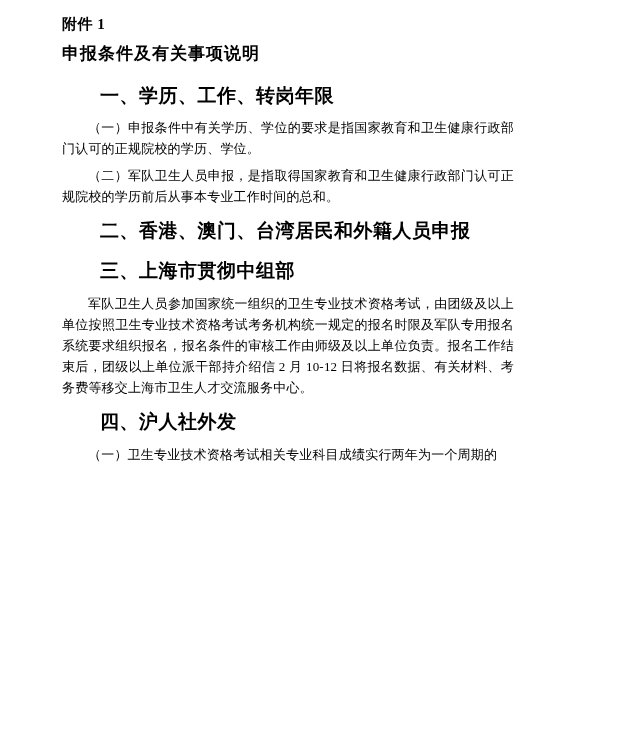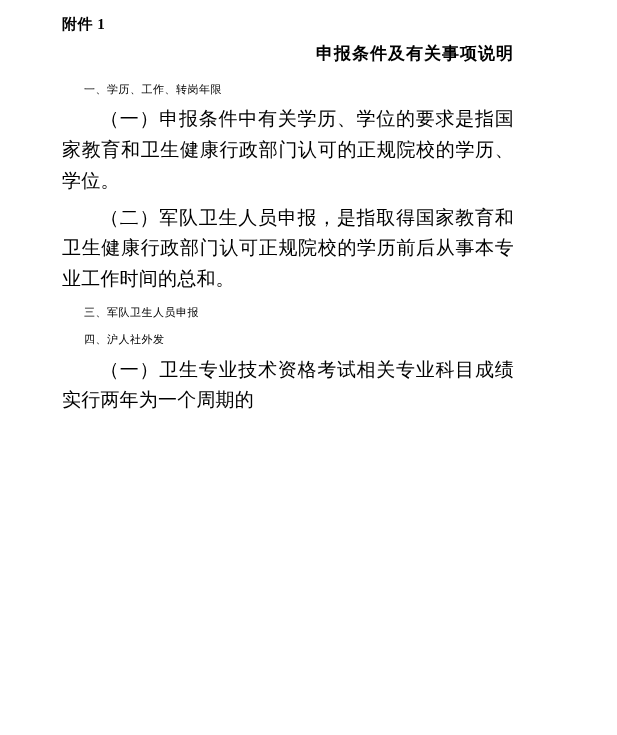--- a/index.html
+++ b/index.html
@@ -24,51 +24,53 @@
   .attachment-label {
     font-size: 15px;
     font-weight: bold;
     letter-spacing: 0.5px;
     margin: 0 0 6px 0;
     line-height: 1.4;
   }
   .doc-title {
     font-size: 17px;
     font-weight: bold;
-    text-align: right;
+    text-align: left;
     letter-spacing: 1px;
     margin: 2px 0 14px 0;
     line-height: 1.5;
   }
   .section-heading {
-    font-size: 11px;
-    font-weight: normal;
+    font-size: 19px;
+    font-weight: bold;
     letter-spacing: 0.5px;
     margin: 9px 0 6px 0;
     text-indent: 2em;
     line-height: 1.62;
   }
   .para {
-    font-size: 19px;
+    font-size: 13px;
     line-height: 1.62;
     margin: 0 0 6px 0;
     text-indent: 2em;
     text-align: justify;
     text-justify: inter-ideograph;
     letter-spacing: 0.2px;
   }
   .para.last {
     margin-bottom: 0;
   }
 </style>
 </head>
 <body>
 
 <div class="page">
   <div class="attachment-label">附件 1</div>
   <div class="doc-title">申报条件及有关事项说明</div>
   <div class="section-heading">一、学历、工作、转岗年限</div>
   <div class="para">（一）申报条件中有关学历、学位的要求是指国家教育和卫生健康行政部门认可的正规院校的学历、学位。</div>
   <div class="para">（二）军队卫生人员申报，是指取得国家教育和卫生健康行政部门认可正规院校的学历前后从事本专业工作时间的总和。</div>
-  <div class="section-heading">三、军队卫生人员申报</div>
+  <div class="section-heading">二、香港、澳门、台湾居民和外籍人员申报</div>
+  <div class="section-heading">三、上海市贯彻中组部</div>
+  <div class="para">军队卫生人员参加国家统一组织的卫生专业技术资格考试，由团级及以上单位按照卫生专业技术资格考试考务机构统一规定的报名时限及军队专用报名系统要求组织报名，报名条件的审核工作由师级及以上单位负责。报名工作结束后，团级以上单位派干部持介绍信 2 月 10-12 日将报名数据、有关材料、考务费等移交上海市卫生人才交流服务中心。</div>
   <div class="section-heading">四、沪人社外发</div>
   <div class="para last">（一）卫生专业技术资格考试相关专业科目成绩实行两年为一个周期的</div>
 </div>
 
 </body></html>

